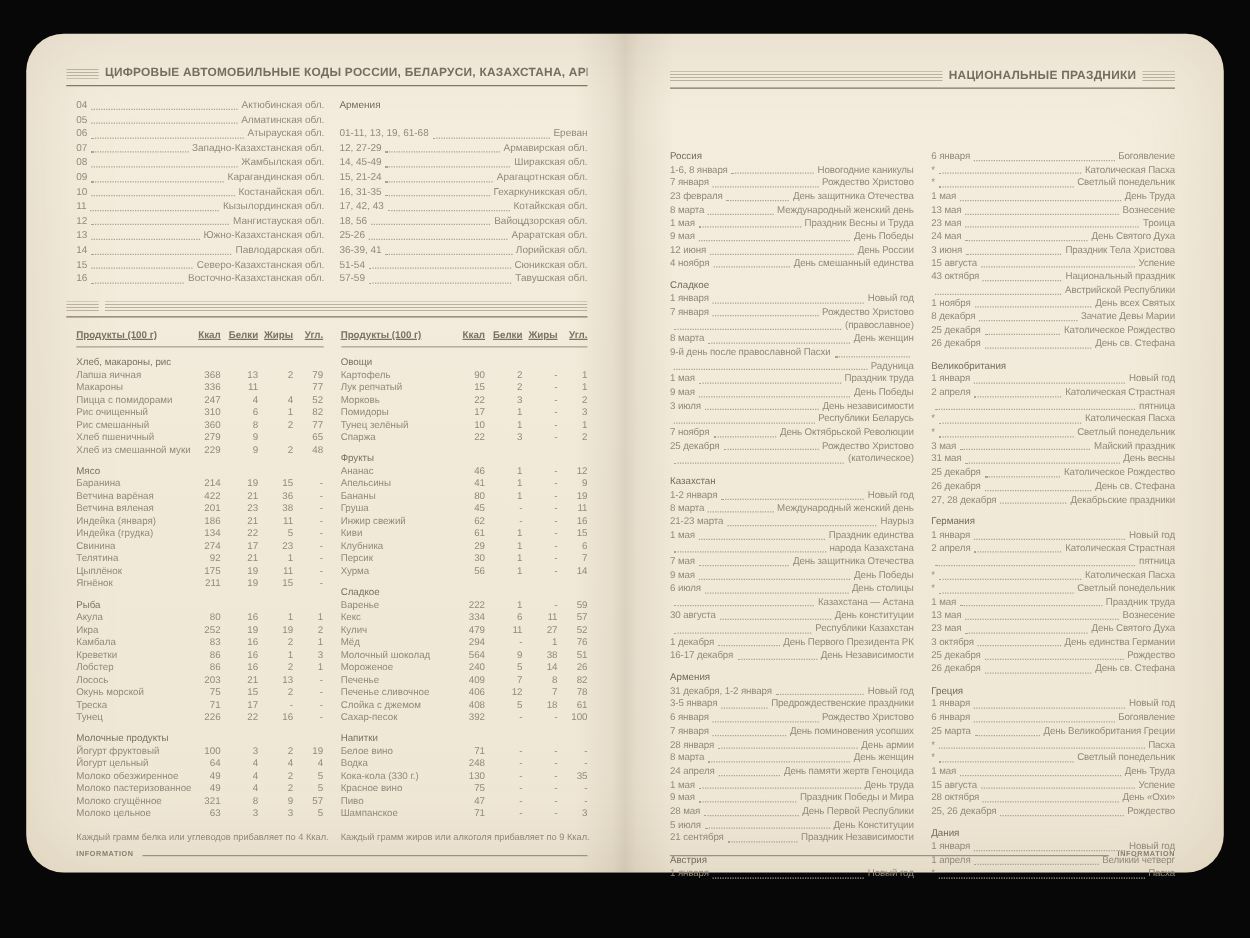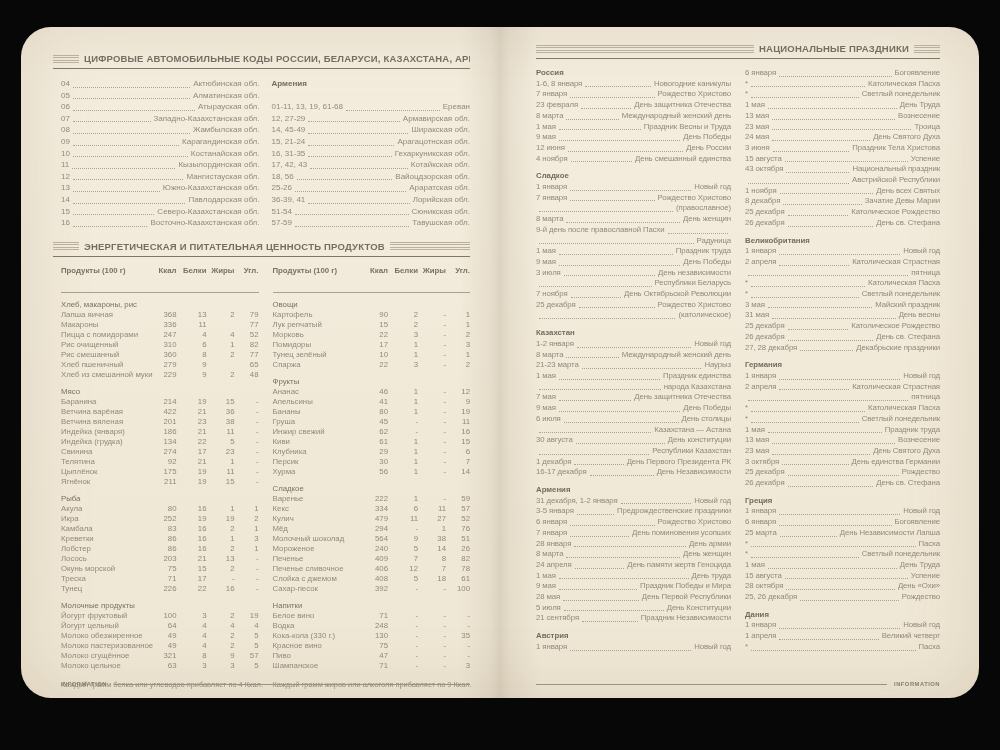--- a/index.html
+++ b/index.html
@@ -2,48 +2,48 @@
 <html><head>
 <meta charset="utf-8">
 <style>
   *{margin:0;padding:0;box-sizing:border-box;}
   html,body{width:1000px;height:750px;}
   body{background:#070707;font-family:"Liberation Sans",sans-serif;position:relative;overflow:hidden;}
   .spread{position:absolute;left:21px;top:27px;right:21px;bottom:52px;background:linear-gradient(180deg,#f4edde 0%,#f1e9d8 60%,#efe7d5 100%);border-radius:30px;box-shadow:inset 0 0 70px rgba(150,128,96,.22);display:flex;}
   .fold{position:absolute;top:0;bottom:0;left:50%;width:80px;transform:translateX(-50%);background:linear-gradient(90deg,rgba(115,96,70,0) 0%,rgba(115,96,70,.09) 38%,rgba(115,96,70,.17) 50%,rgba(115,96,70,.09) 62%,rgba(115,96,70,0) 100%);pointer-events:none;border-radius:0;}
   .page{position:relative;width:50%;height:100%;}
   .page.left{padding:26px 30px 0 40px;}
-  .page.right{padding:16px 39px 0 36px;}
+  .page.right{padding:28px 39px 0 36px;}
   .sec-head{display:flex;align-items:center;gap:5px;border-bottom:1px solid #80776a;padding-bottom:4px;overflow:hidden;}
   .page.left .sec-head{margin-left:-8px;}
   .sec-head h2{font-size:9.5px;font-weight:bold;color:#766d62;letter-spacing:.2px;white-space:nowrap;}
   .hatch{height:8px;background:repeating-linear-gradient(180deg,#bbb09e 0,#bbb09e 1px,transparent 1px,transparent 2.4px);}
   .hatch.short{width:26px;flex:none;}
   .hatch.fill{flex:1;min-width:8px;}
   
   .lrow{display:flex;align-items:flex-end;font-size:8px;color:#92897c;line-height:11.6px;white-space:nowrap;min-width:0;}
   .lrow .ll{flex:none;}
   .lrow .lr{flex:none;}
   .dots{flex:1 1 4px;min-width:4px;border-bottom:1px dotted #aba291;margin:0 3px 2px 3px;}
-  .country-h{font-size:8px;font-weight:bold;color:#746b5f;line-height:11.6px;}
+  .country-h{font-size:8px;font-weight:normal;color:#746b5f;line-height:11.6px;}
   
   .codes{display:flex;gap:12px;margin-top:9px;}
   .codes>div{flex:1;min-width:0;}
   .spacer{height:11.6px;}
   
   .nut{display:flex;gap:14px;margin-top:9px;}
   .ncol{flex:1;min-width:0;}
   .trow{display:grid;grid-template-columns:minmax(0,1fr) 30px 30px 28px 24px;font-size:7.8px;line-height:10px;color:#92897c;white-space:nowrap;}
   .trow .tnum{text-align:right;}
-  .thead{font-weight:bold;color:#7a7165;border-bottom:1px solid #a89f90;padding-bottom:16px;margin-bottom:1px;}
+  .thead{font-weight:bold;color:#7a7165;border-bottom:1px solid #a89f90;padding-bottom:4px;margin-bottom:1px;text-decoration:underline;}
   .tsec{font-size:7.8px;line-height:10px;font-weight:normal;color:#7a7165;margin-top:7px;}
   .footnote{margin-top:9px;font-size:7.4px;color:#92897c;white-space:nowrap;}
   
   .hols{display:flex;gap:14px;margin-top:9px;}
-  .hols>div{flex:1;min-width:0;}
+  .hols>div{flex:1;min-width:0;margin-top:40px;}
   .hols .lrow{font-size:7.8px;line-height:10.7px;letter-spacing:-.1px;}
   .hols .country-h{line-height:10.7px;font-size:7.8px;}
   .cblock{margin-top:7px;}
   .cblock:first-child{margin-top:0;}
   
   .pfooter{position:absolute;bottom:11px;display:flex;align-items:center;gap:7px;font-size:5.8px;letter-spacing:.5px;color:#877e70;font-weight:bold;}
   .page.left .pfooter{left:40px;right:30px;}
   .page.right .pfooter{left:36px;right:39px;}
   .fline{flex:1;border-top:1px solid #9b9285;}
 </style>
@@ -183,21 +183,20 @@
           <div class="lrow">
             <span class="ll">57-59</span>
             <span class="dots"></span>
             <span class="lr">Тавушская обл.</span>
           </div>
         </div>
     </div>
 
     <div class="sec-head" style="margin-top:12px">
       <span class="hatch short"></span>
-      <h2>ЭНЕРГЕТИЧЕСКАЯ И ПИТАТЕЛЬНАЯ ЦЕННОСТЬ ПРОДУКТОВ</h2>
       <span class="hatch fill"></span>
     </div>
     <div class="nut">
       <div class="ncol">
         <div id="nut-head-left">
             <div class="trow thead">
               <span class="tname">Продукты (100 г)</span>
               <span class="tnum">Ккал</span>
               <span class="tnum">Белки</span>
               <span class="tnum">Жиры</span>
@@ -1128,21 +1127,21 @@
               <span class="lr">Новый год</span>
             </div>
             <div class="lrow">
               <span class="ll">6 января</span>
               <span class="dots"></span>
               <span class="lr">Богоявление</span>
             </div>
             <div class="lrow">
               <span class="ll">25 марта</span>
               <span class="dots"></span>
-              <span class="lr">День Независимости Лапша</span>
+              <span class="lr">День Великобритания Греции</span>
             </div>
             <div class="lrow">
               <span class="ll">*</span>
               <span class="dots"></span>
               <span class="lr">Пасха</span>
             </div>
             <div class="lrow">
               <span class="ll">*</span>
               <span class="dots"></span>
               <span class="lr">Светлый понедельник</span>

